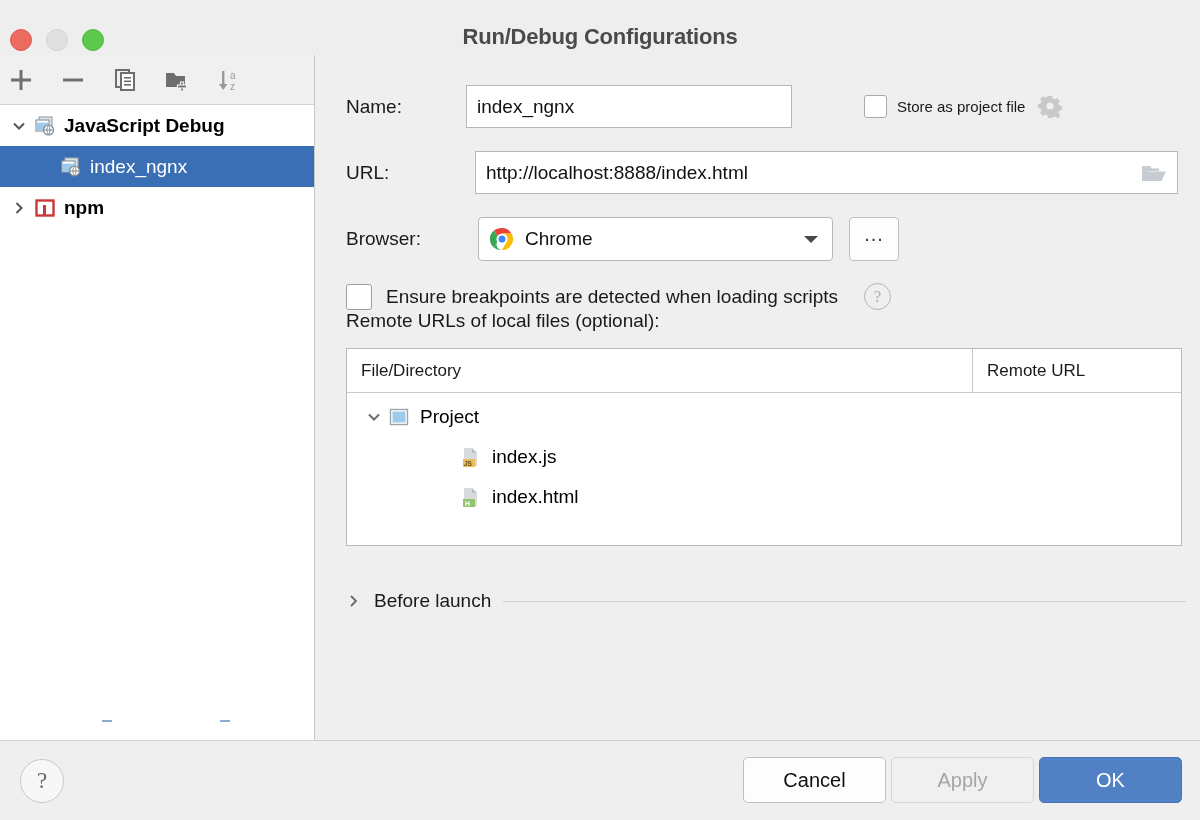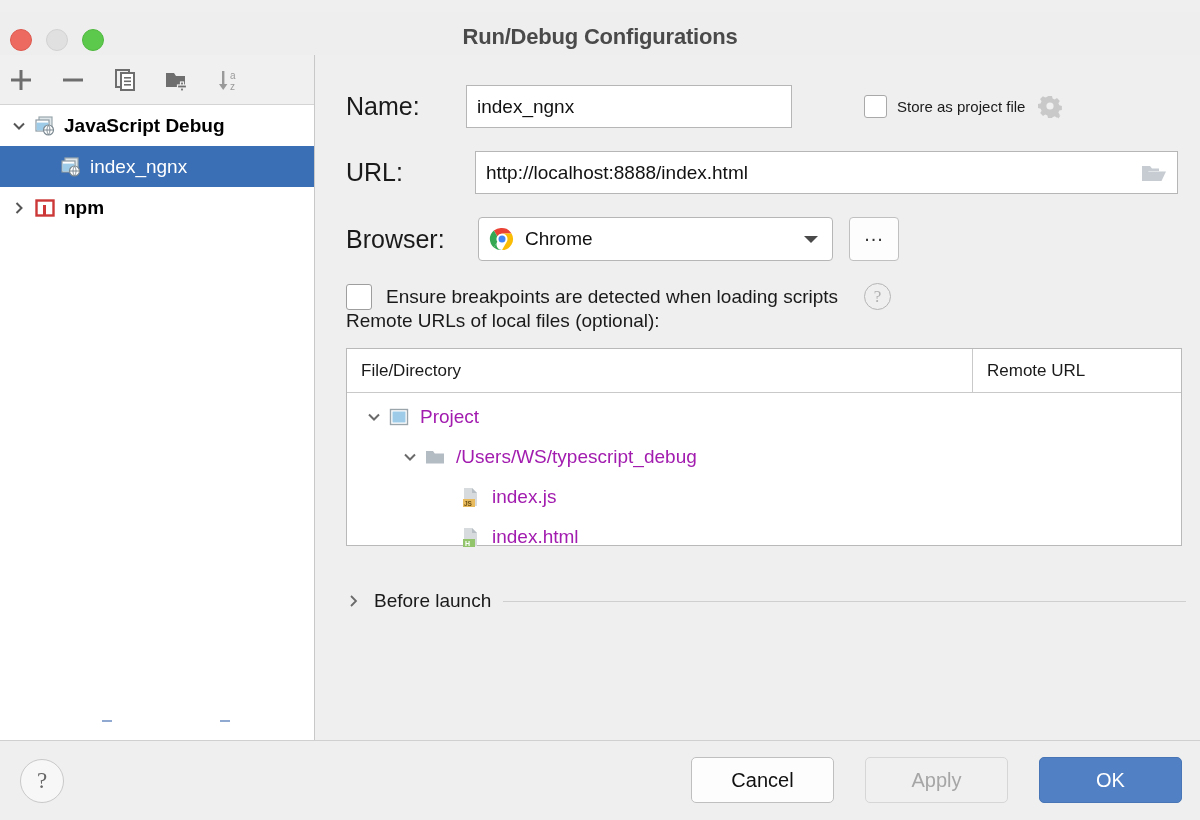--- a/index.html
+++ b/index.html
@@ -77,21 +77,21 @@
     position:absolute; height:2px; background:#8fa9d0; display:block;
   }
 
   
   .right-panel {
     position: absolute; left: 316px; top: 55px; width: 884px; height: 685px;
     background: #efefef;
     padding: 30px 22px 0 30px;
   }
   .row { display: flex; align-items: center; }
-  .lbl { font-size: 25px; color: #1a1a1a; }
+  .lbl { font-size: 19px; color: #1a1a1a; }
 
   .field {
     background: #ffffff;
     border: 1px solid #b6b6b6;
     height: 43px;
     display: flex; align-items: center;
     padding: 0 10px;
     font-size: 19px; color: #111;
   }
   .name-row { margin-bottom: 23px; }
@@ -151,21 +151,21 @@
     background: #fff; border: 1px solid #b9b9b9;
   }
   .thead { display: flex; height: 44px; border-bottom: 1px solid #c9c9c9; }
   .th {
     font-size: 17px; color: #1a1a1a;
     display: flex; align-items: center; padding-left: 14px;
   }
   .th.c1 { width: 626px; border-right: 1px solid #c9c9c9; }
   .th.c2 { flex: 1; }
   .tbody { padding-top: 4px; }
-  .trow { display: flex; align-items: center; height: 40px; font-size: 19px; color:#a21caf; }
+  .trow { display: flex; align-items: center; height: 40px; font-size: 19px; color:#000000; }
   .row-ico { width: 24px; height: 24px; margin-right: 9px; flex:0 0 24px;
              display:flex;align-items:center;justify-content:center;}
 
   .before-launch {
     display: flex; align-items: center; gap: 12px;
     margin-top: 44px; width: 840px;
   }
   .bl-label { font-size: 19px; color: #1a1a1a; white-space: nowrap; }
   .bl-line { flex: 1; height: 1px; background: #cfcfcf; }
 
@@ -175,21 +175,21 @@
     background: #efefef;
     border-top: 1px solid #d0d0d0;
   }
   .help-btn {
     position: absolute; left: 20px; top: 18px;
     width: 44px; height: 44px; border-radius: 50%;
     background: #f7f7f7; border: 1px solid #c9c9c9;
     display:flex; align-items:center; justify-content:center;
     font-size: 23px; color: #666; font-family: "Liberation Serif", serif;
   }
-  .btns { position: absolute; right: 18px; top: 16px; display: flex; gap: 31px; }
+  .btns { position: absolute; right: 18px; top: 16px; display: flex; gap: 5px; }
   .btn {
     height: 46px; min-width: 143px; border-radius: 5px;
     display:flex; align-items:center; justify-content:center;
     font-size: 20px;
   }
   .btn.cancel { background: #fdfdfd; border: 1px solid #bfbfbf; color: #111; }
   .btn.apply  { background: #f0f0f0; border: 1px solid #d6d6d6; color: #a6a6a6; }
   .btn.ok     { background: #5181c4; border: 1px solid #4875b5; color: #ffffff; }
 </style>
 </head>
@@ -387,33 +387,20 @@
           </span>
           <span class="row-ico">
             <svg width="22" height="22" viewBox="0 0 22 22">
               <rect x="2.5" y="3.5" width="17" height="15" fill="#ffffff" stroke="#9aa4ab" stroke-width="1.4"></rect>
               <rect x="4.5" y="5.5" width="13" height="11" fill="#9ecbe8"></rect>
             </svg>
           </span>
           <span>Project</span>
         </div>
 
-        <div class="trow" style="padding-left:50px;">
-          <span class="chev">
-            <svg width="18" height="18" viewBox="0 0 18 18">
-              <path d="M4 6.5l5 5 5-5" fill="none" stroke="#6a6a6a" stroke-width="2"></path>
-            </svg>
-          </span>
-          <span class="row-ico">
-            <svg width="22" height="22" viewBox="0 0 22 22">
-              <path d="M2 5h7l1.8 2.4H20v10H2z" fill="#b3bcc3"></path>
-            </svg>
-          </span>
-          <span>/Users/WS/typescript_debug</span>
-        </div>
 
         <div class="trow" style="padding-left:112px;">
           <span class="row-ico">
             <svg width="22" height="22" viewBox="0 0 22 22">
               <path d="M4 2h8l5 5v13H4z" fill="#d7dbde"></path>
               <path d="M12 2l5 5h-5z" fill="#b8bfc4"></path>
               <rect x="3" y="13" width="12" height="8" fill="#e8bb5e"></rect>
               <text x="4" y="20" font-family="Liberation Sans, sans-serif" font-size="6.5" font-weight="bold" fill="#6b4f12">JS</text>
             </svg>
           </span>

